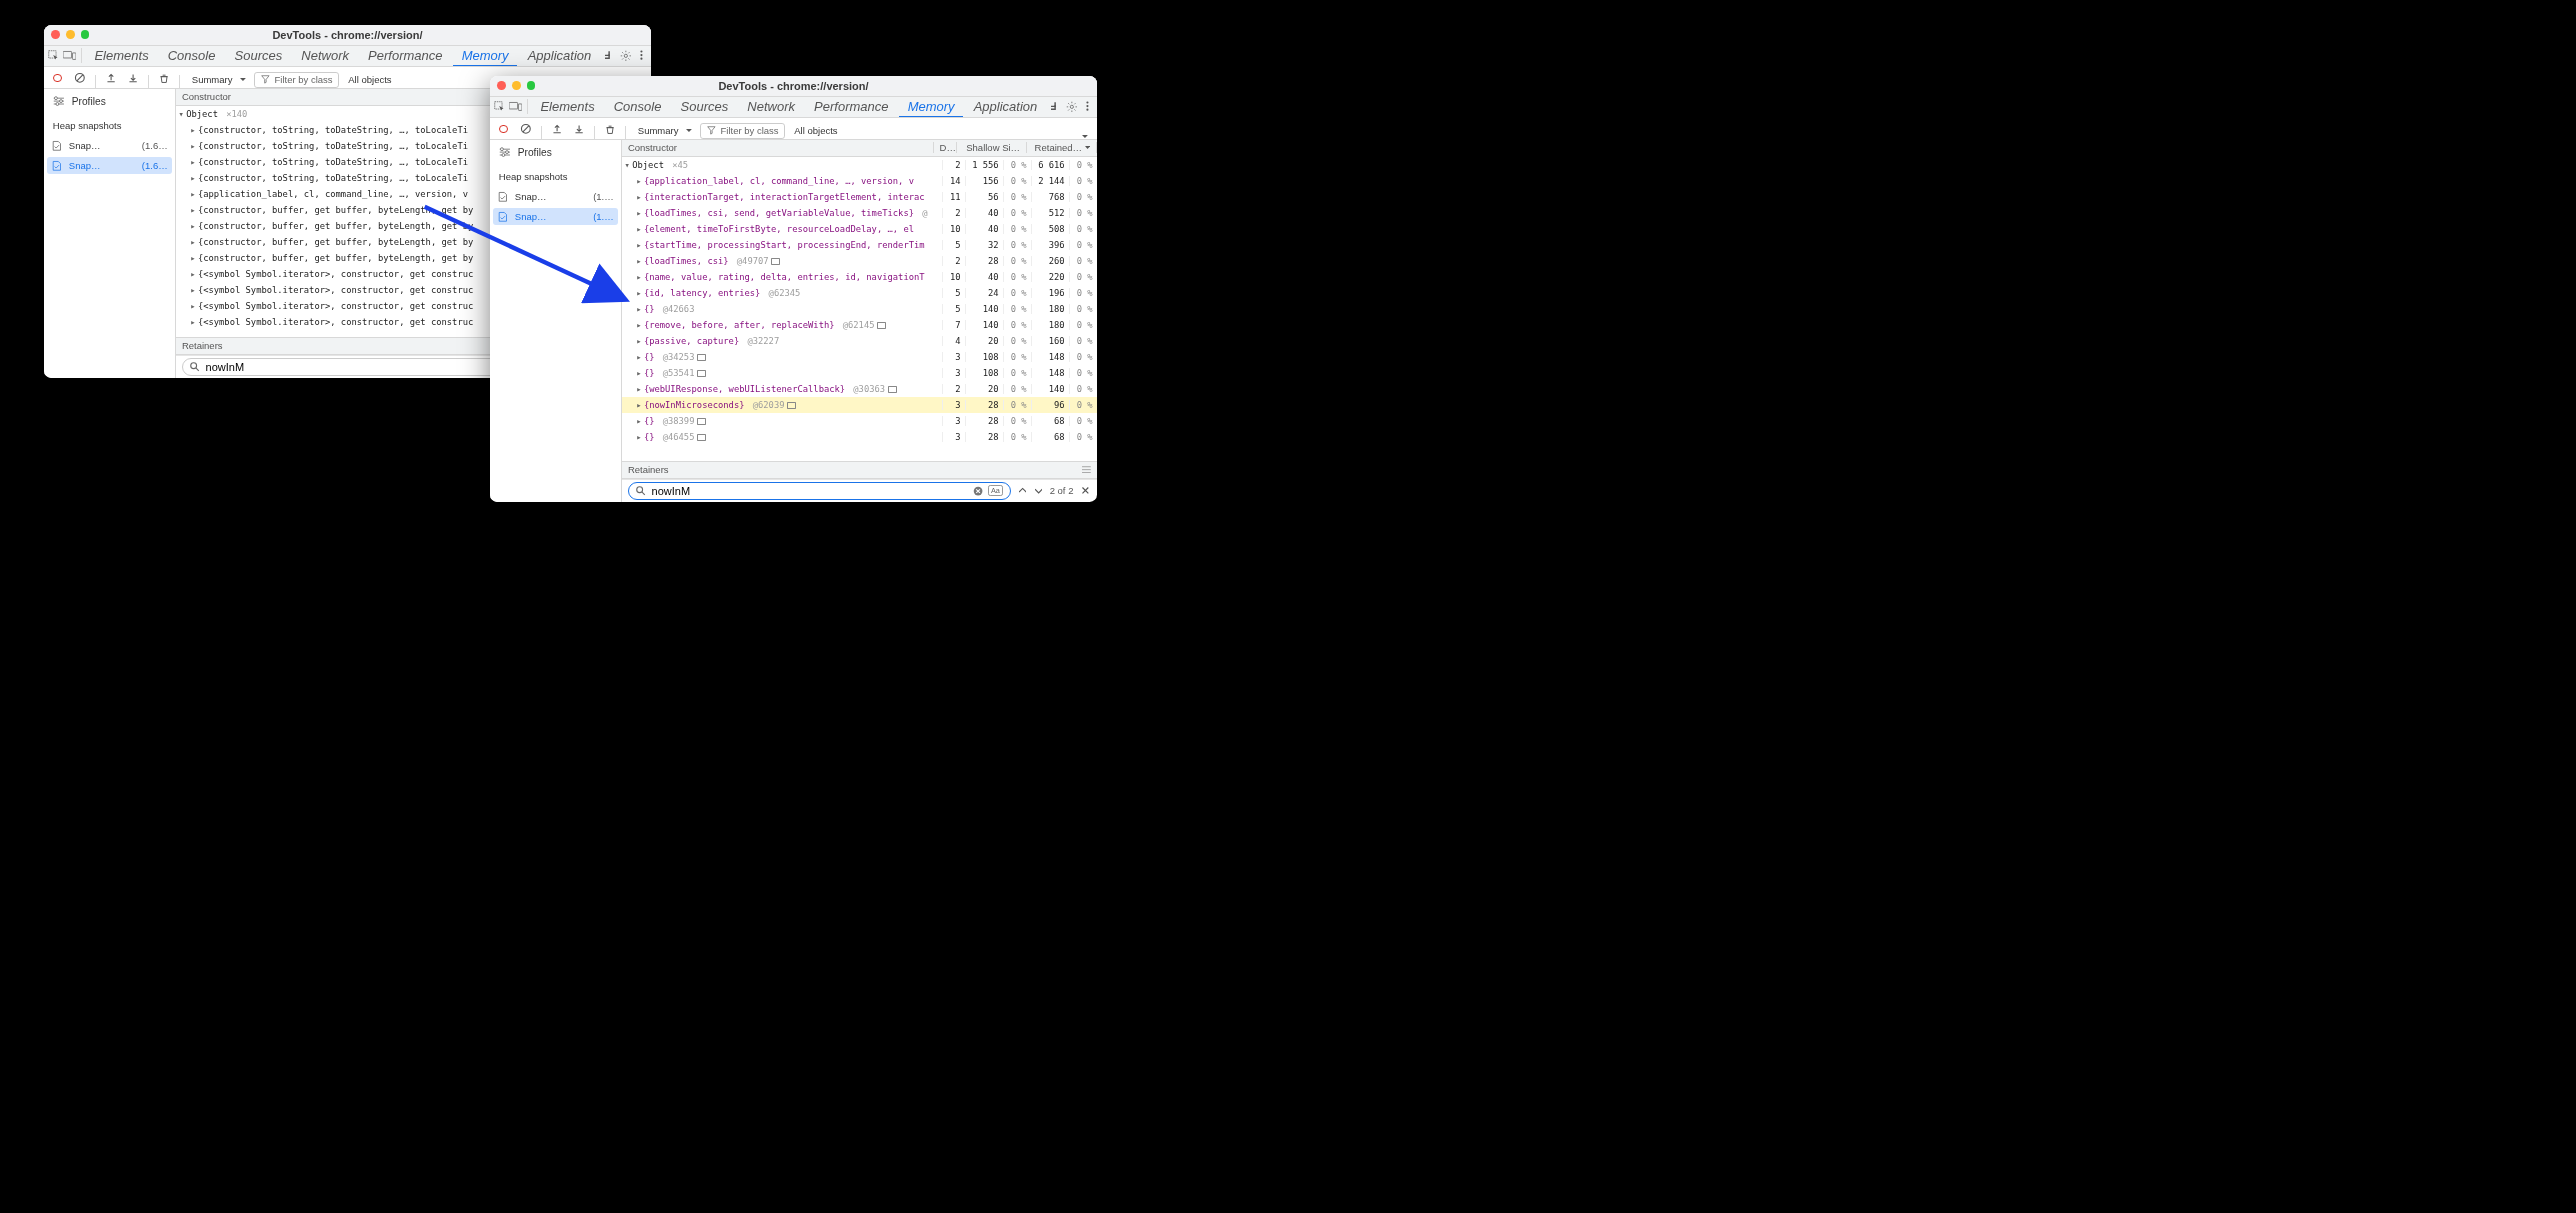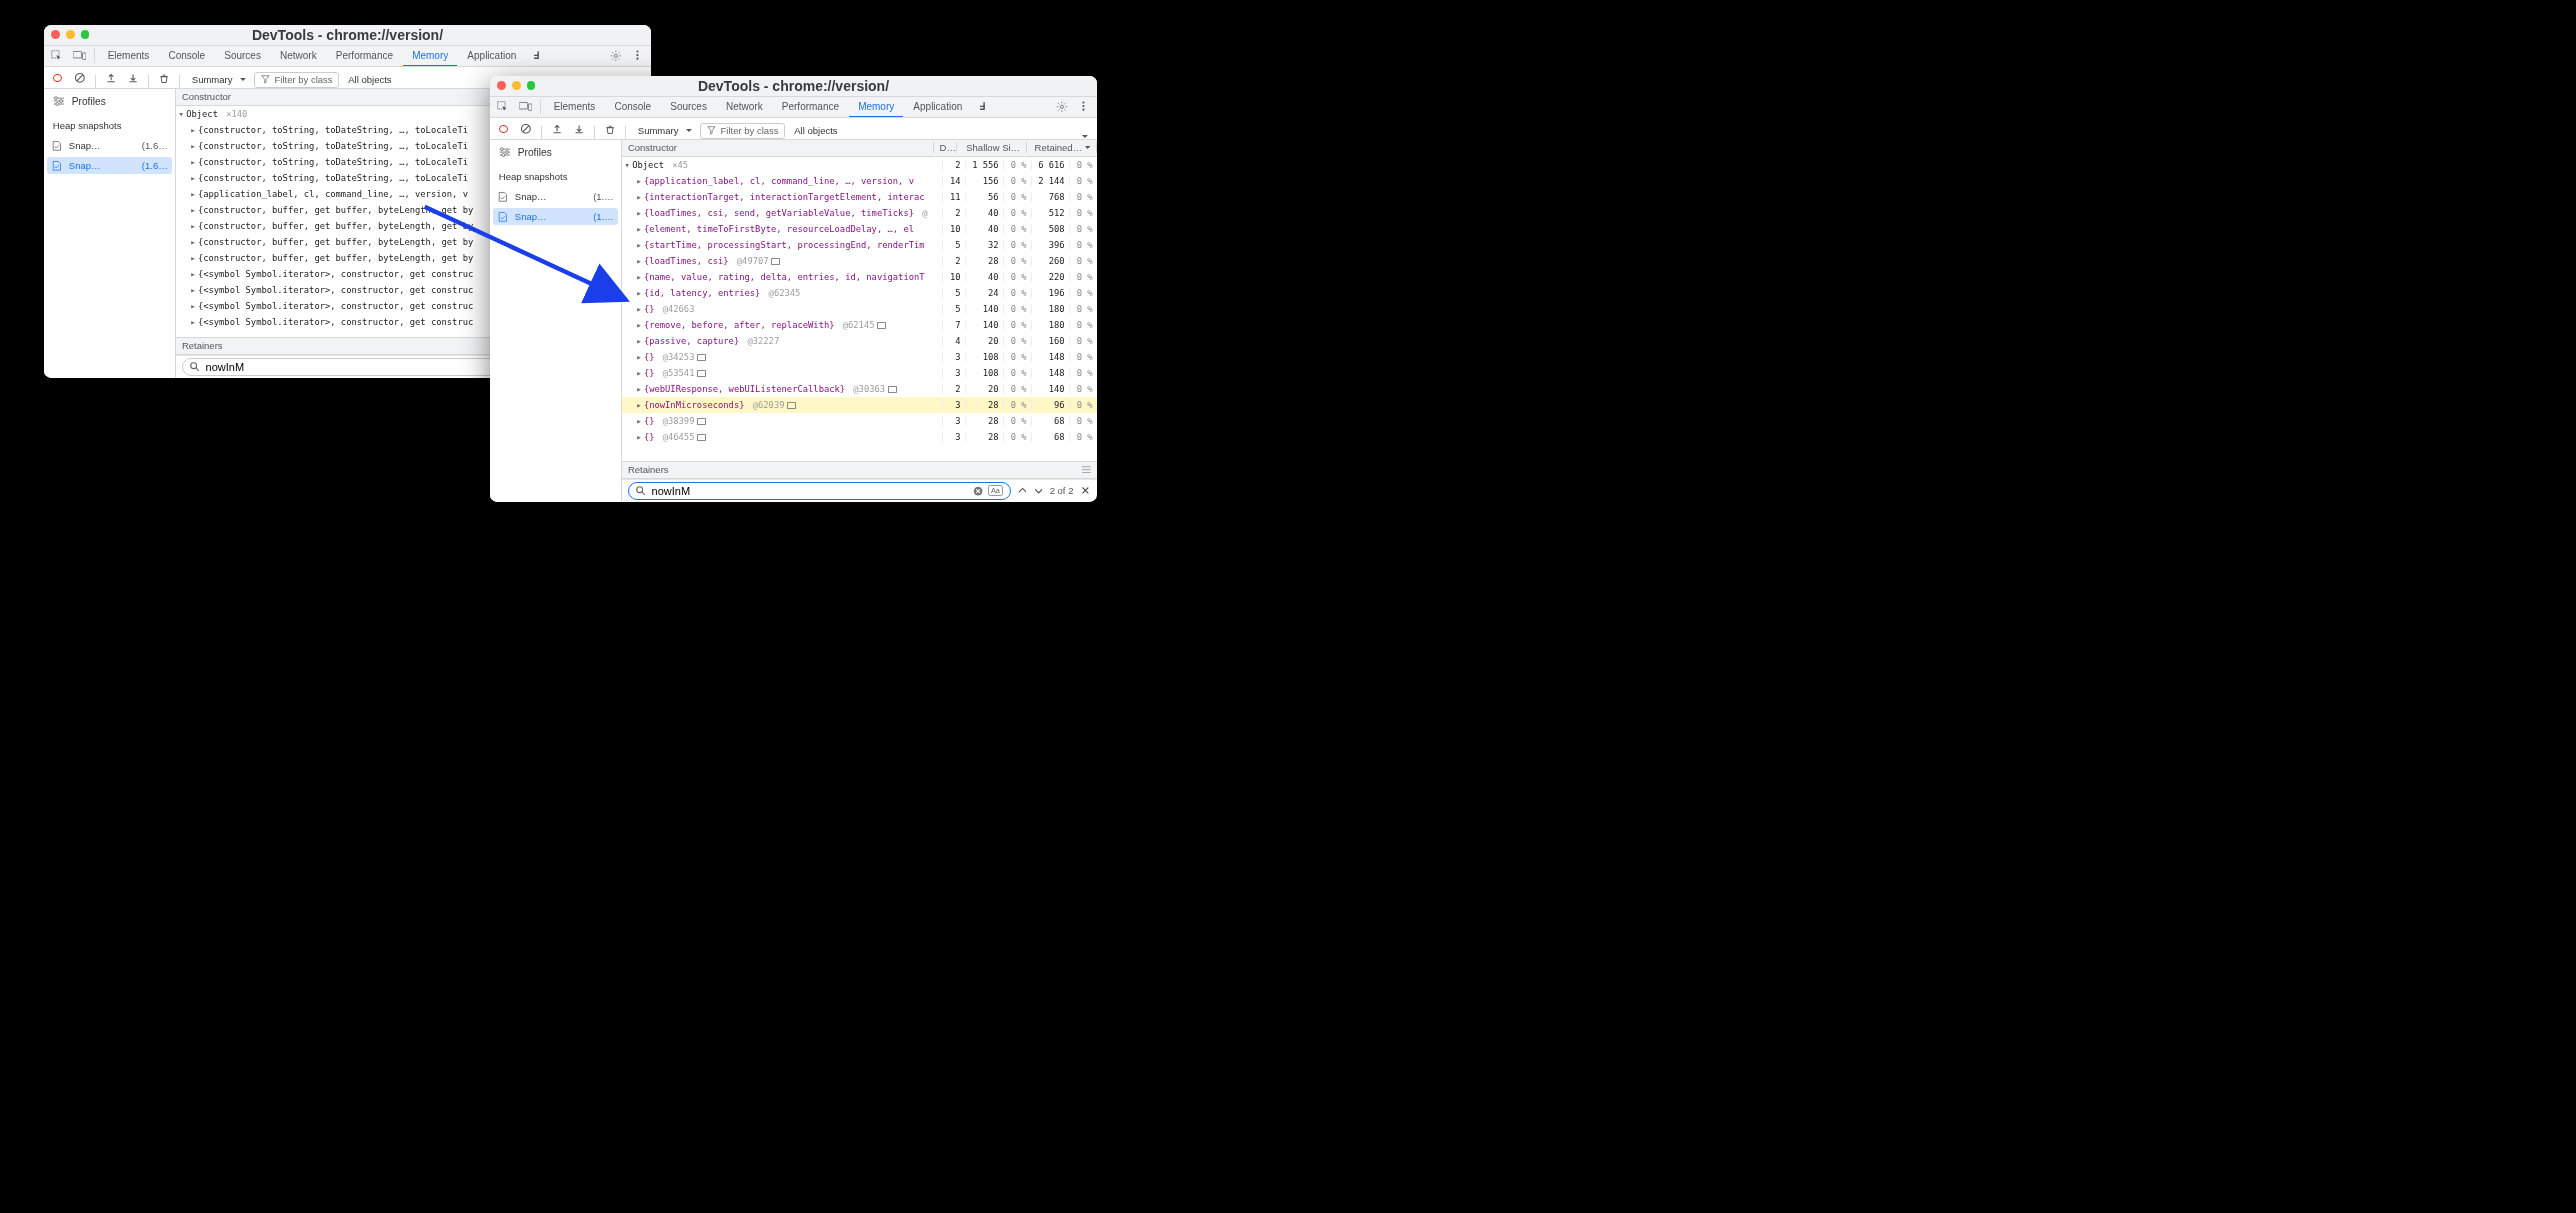--- a/index.html
+++ b/index.html
@@ -36,21 +36,21 @@
     margin-left: 7.3px;
   }
   .dot { width: 8.8px; height: 8.8px; border-radius: 50%; }
   .dot.r { background: #ff5f57; }
   .dot.y { background: #febc2e; }
   .dot.g { background: #28c840; }
   .title-text {
     position: absolute;
     left: 0; right: 0;
     text-align: center;
-    font-size: 14px;
+    font-size: 11px;
     color: #3a3a3a;
     font-weight: 600;
     pointer-events: none;
   }
 
   .tabbar {
     height: 21px;
     background: #f1f3f4;
     border-bottom: 0.7px solid #d8d8d8;
     display: flex;
@@ -68,24 +68,25 @@
   }
   .tabbar .sep {
     width: 0.7px;
     background: #d8d8d8;
     margin: 2.9px 2.9px;
   }
   .tab {
     display: flex;
     align-items: center;
     padding: 0 8.8px;
-    font-size: 10px;
+    font-size: 13px;
     color: #555;
     cursor: pointer;
     border-bottom: 1.5px solid transparent;
+    font-style: italic;
   }
   .tab.active {
     color: #1a73e8;
     border-bottom-color: #1a73e8;
   }
   .tabbar .spacer { flex: 1; }
 
   .toolbar {
     height: 22px;
     background: #fff;

